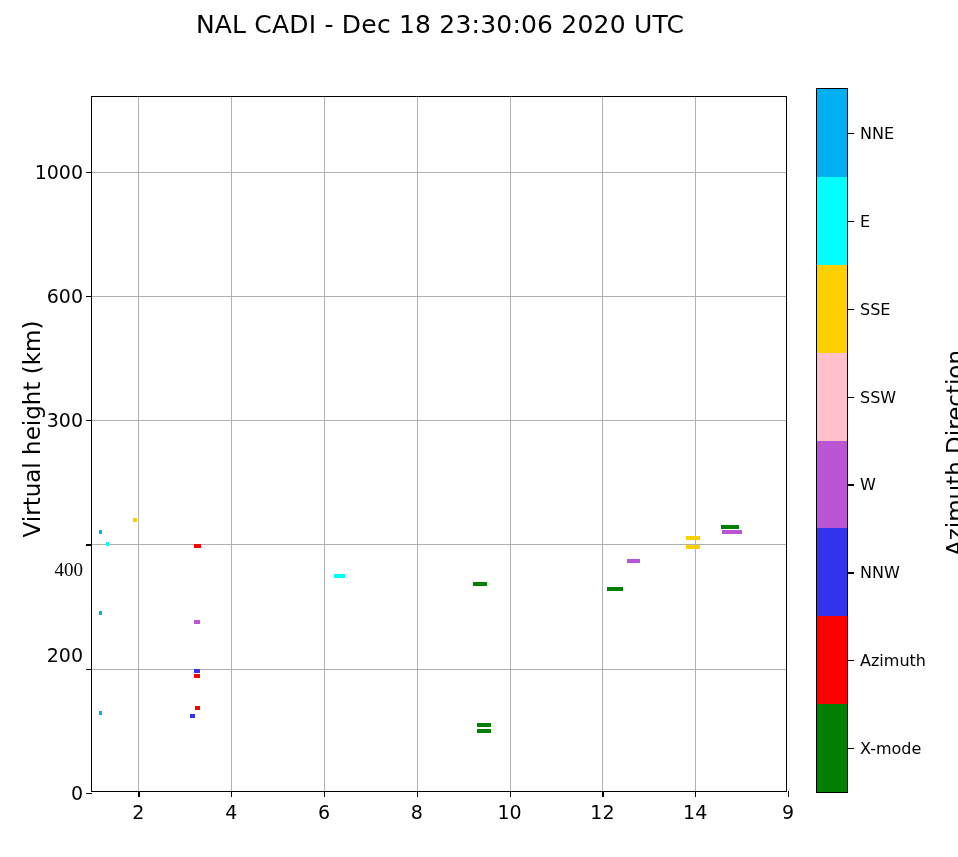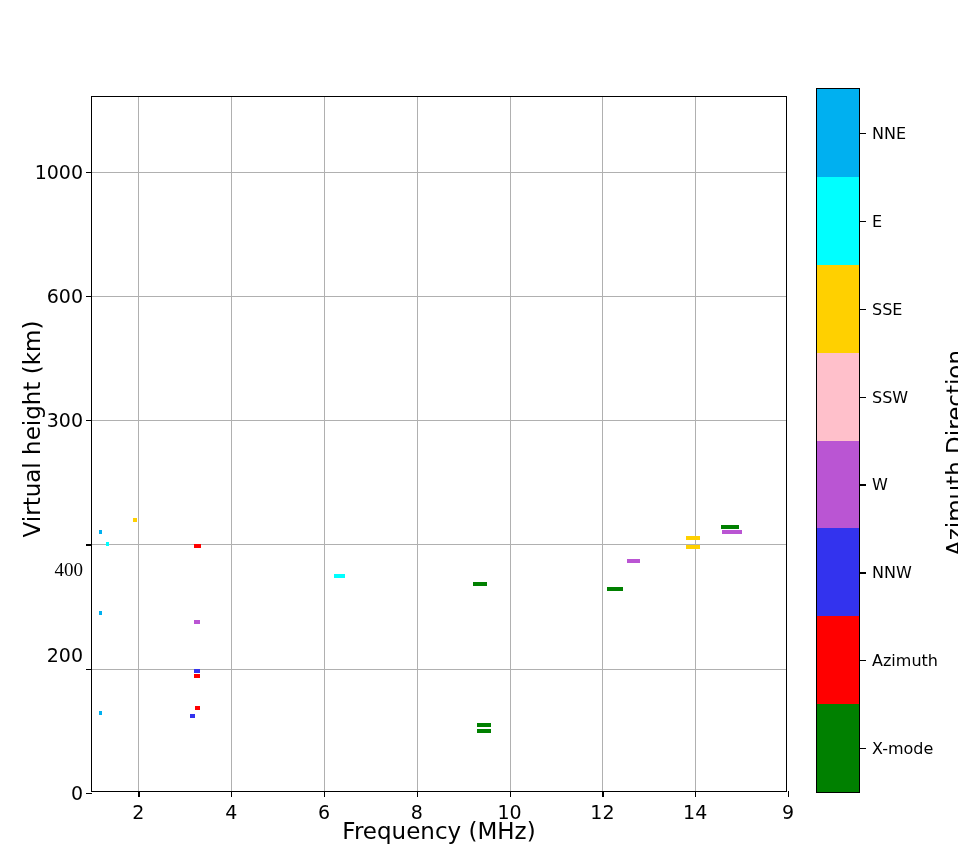--- a/index.html
+++ b/index.html
@@ -121,21 +121,21 @@
   
   .mark {
     position: absolute;
   }
 
   
   #colorbar {
     position: absolute;
     left: 816px;
     top: 88px;
-    width: 44px;
+    width: 32px;
     height: 705px;
     border: 1.2px solid #000000;
     box-sizing: border-box;
   }
   .cb-seg {
     position: absolute;
     left: 0;
     width: 100%;
   }
   .cb-tick {
@@ -164,20 +164,21 @@
     color: #000000;
     transform: rotate(-90deg);
     transform-origin: center center;
   }
 </style>
 </head>
 <body>
 
 <div id="figure">
 
+  <div id="title">NAL CADI - Dec 18 23:30:06 2020 UTC</div>
 
   <div id="axes">
     <div id="plot-area">
         <div class="gridline-h" style="top: 571.714px;"></div>
         <div class="gridline-h" style="top: 447.429px;"></div>
         <div class="gridline-h" style="top: 323.143px;"></div>
         <div class="gridline-h" style="top: 198.857px;"></div>
         <div class="gridline-h" style="top: 74.5714px;"></div>
         <div class="gridline-v" style="left: 46.4px;"></div>
         <div class="gridline-v" style="left: 139.2px;"></div>
@@ -233,21 +234,20 @@
         <div class="xtick-label" style="left: 417.6px;">10</div>
         <div class="xtick" style="left: 510.4px;"></div>
         <div class="xtick-label" style="left: 510.4px;">12</div>
         <div class="xtick" style="left: 603.2px;"></div>
         <div class="xtick-label" style="left: 603.2px;">14</div>
         <div class="xtick" style="left: 696px;"></div>
         <div class="xtick-label" style="left: 696px;">9</div>
       </div>
   </div>
 
-  <div id="xlabel">Frequency (MHz)</div>
   <div id="ylabel">Virtual height (km)</div>
 
   <div id="colorbar">
       <div class="cb-seg" style="top: 0px; height: 87.875px; background: rgb(0, 176, 240);"></div>
       <div class="cb-tick" style="top: 43.9375px;"></div>
       <div class="cb-label" style="top: 43.9375px;">NNE</div>
       <div class="cb-seg" style="top: 87.875px; height: 87.875px; background: rgb(0, 255, 255);"></div>
       <div class="cb-tick" style="top: 131.812px;"></div>
       <div class="cb-label" style="top: 131.812px;">E</div>
       <div class="cb-seg" style="top: 175.75px; height: 87.875px; background: rgb(255, 208, 0);"></div>

